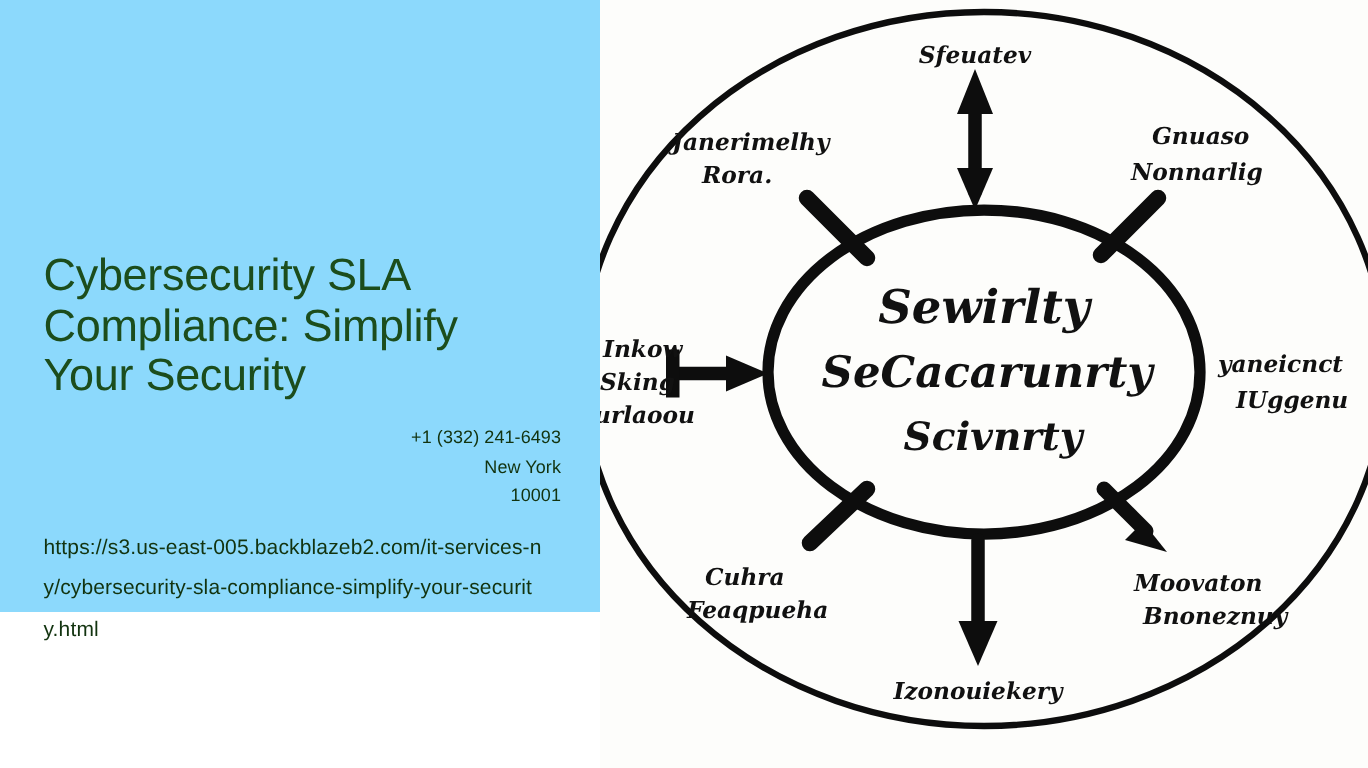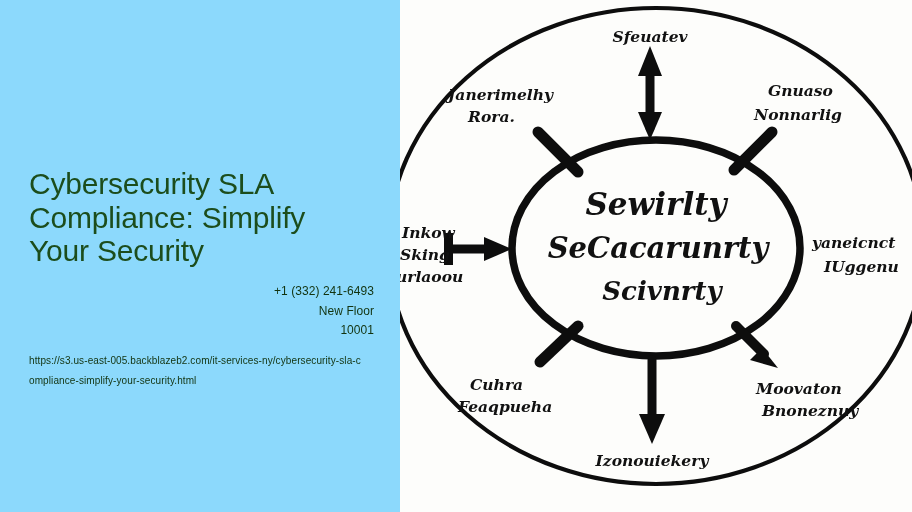--- a/index.html
+++ b/index.html
@@ -18,21 +18,21 @@
     width: 912px;
     height: 512px;
     display: flex;
     background: #ffffff;
   }
 
   
   .left-panel {
     position: relative;
     width: 400px;
-    height: 512px;
+    height: 408px;
     background: #8CD9FC;
     flex: 0 0 400px;
     box-sizing: border-box;
   }
   .left-inner {
     position: absolute;
     left: 29px;
     top: 167px;
     width: 345px;
   }
@@ -55,21 +55,21 @@
   .contact-line {
     color: #12330F;
     font-size: 12px;
     line-height: 1.65;
     margin: 0;
     letter-spacing: 0.05px;
     text-align: right;
   }
   .source-url {
     color: #12330F;
-    font-size: 10px;
+    font-size: 14px;
     line-height: 1.95;
     margin: 10px 0 0 0;
     width: 334px;
     word-break: break-all;
     letter-spacing: 0.1px;
   }
 
   
   .diagram-panel {
     position: relative;
@@ -106,21 +106,21 @@
 <div class="page">
 
   <section class="left-panel">
     <div class="left-inner">
       <h1 class="headline">Cybersecurity SLA Compliance: Simplify Your Security</h1>
 
 
       <div class="contact-line">+1 (332) 241-6493</div>
 
 
-      <div class="contact-line">New Floor</div>
+      <div class="contact-line">New York</div>
 
       <div class="contact-line">10001</div>
 
       <div class="source-url">https://s3.us-east-005.backblazeb2.com/it-services-ny/cybersecurity-sla-compliance-simplify-your-security.html</div>
     </div>
   </section>
 
   <section class="diagram-panel">
     <svg class="diagram-svg" viewBox="0 0 512 512" xmlns="http://www.w3.org/2000/svg">
 

